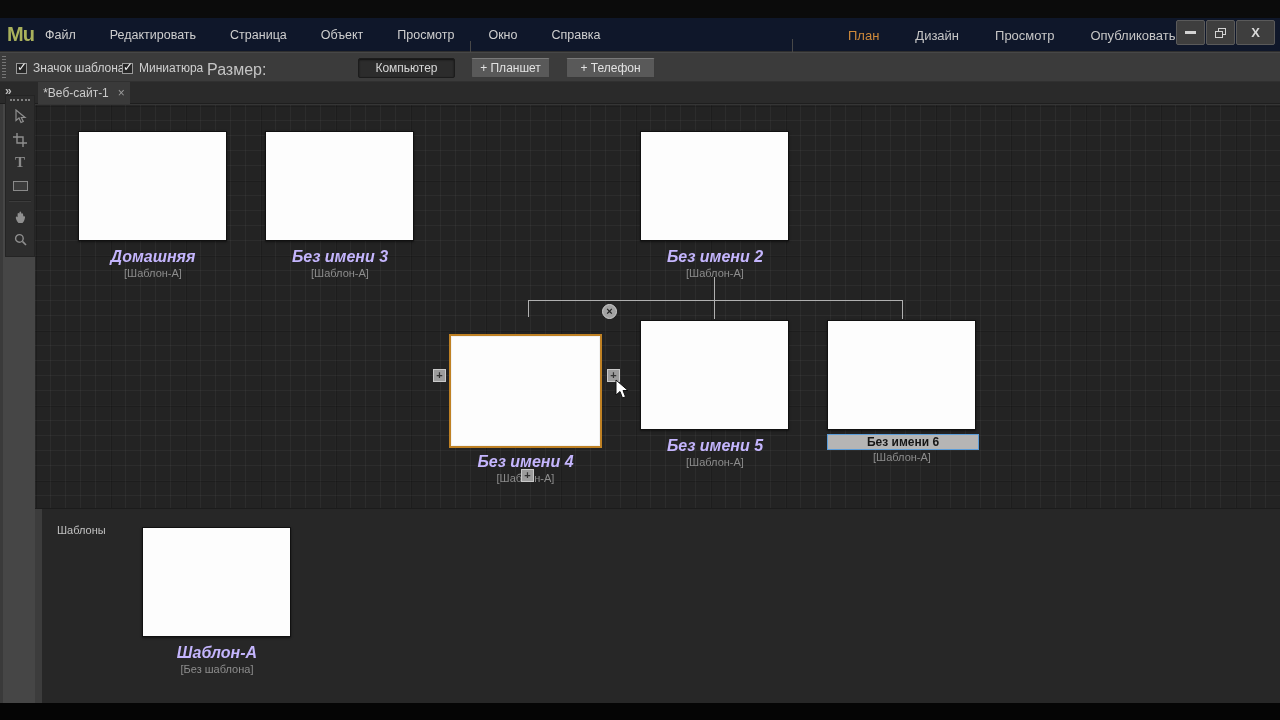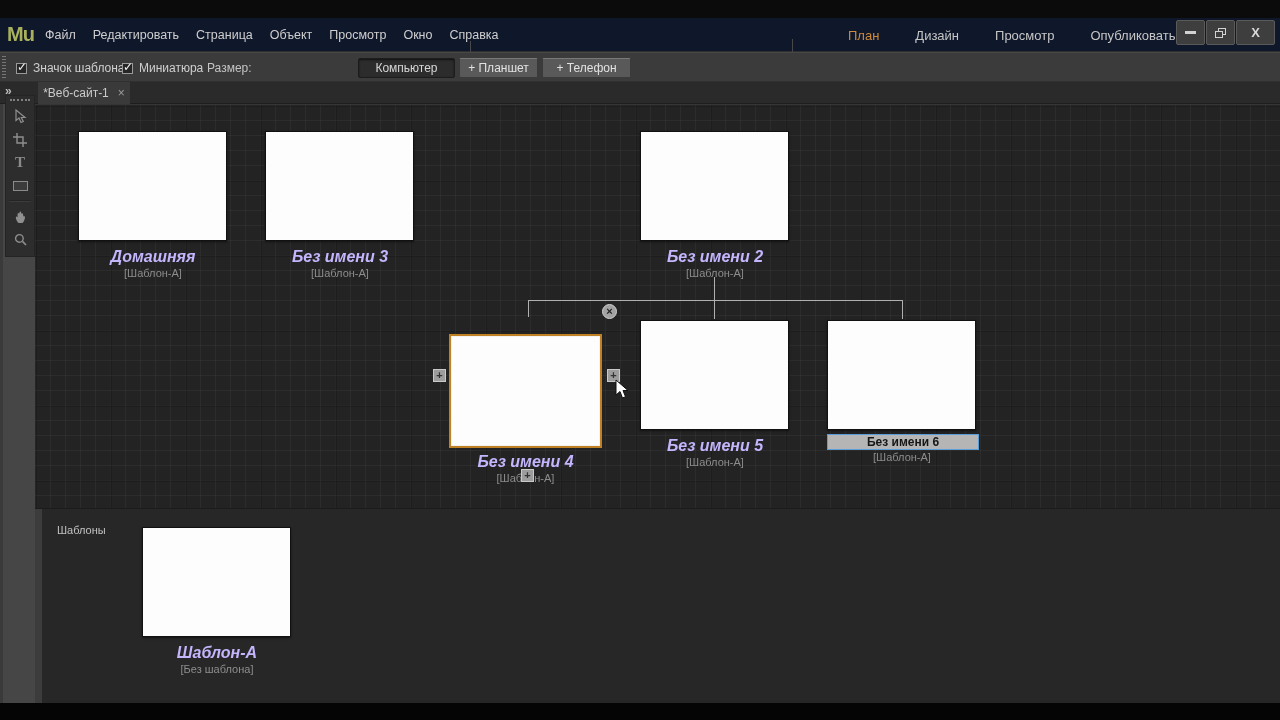--- a/index.html
+++ b/index.html
@@ -9,21 +9,21 @@
 
   
   #top-strip { left:0; top:0; width:1280px; height:18px; background:#0b0b0b; }
 
   
   #menubar { left:0; top:18px; width:1280px; height:34px; background:#0f172a;
              border-bottom:1px solid #2f2f2f; }
   #logo { position:absolute; left:7px; top:5px; font-size:20px; font-weight:bold;
           color:#a9b15c; letter-spacing:-1px; }
   #menus { position:absolute; left:45px; top:0; height:34px; display:flex;
-           align-items:center; gap:17px; }
+           align-items:center; gap:34px; }
   .menu-item { font-size:12.5px; color:#cfcfcf; white-space:nowrap; cursor:default; }
   #menu-sep { position:absolute; left:470px; top:23px; width:1px; height:24px;
               background:#2d2d2d; border-right:1px solid #484848; }
   #mode-sep { position:absolute; left:792px; top:21px; width:1px; height:26px;
               background:#2d2d2d; border-right:1px solid #484848; }
   #mode-nav { position:absolute; left:848px; top:0; height:34px; display:flex;
               align-items:center; gap:36px; }
   .mode-item { font-size:13px; color:#c6c6c6; white-space:nowrap; }
   .mode-item.active { color:#cf8a3b; }
   #mode-publish { display:flex; align-items:flex-start; gap:9px; }
@@ -44,27 +44,27 @@
   #toolbar { left:0; top:52px; width:1280px; height:30px; background:#3b3b3b;
              border-top:1px solid #474747; border-bottom:1px solid #303030; }
   #toolbar-grip { position:absolute; left:2px; top:3px; width:4px; height:24px;
                   background:repeating-linear-gradient(#777 0 1px, transparent 1px 3px); }
   .chk-group { position:absolute; top:0; height:30px; display:flex; align-items:center; gap:6px; }
   #chk1 { left:16px; } #chk2 { left:122px; }
   .chk-box { width:11px; height:11px; background:#262626; border:1px solid #9a9a9a;
              position:relative; }
   .chk-box span { position:absolute; left:0px; top:-4px; font-size:12px; color:#f0f0f0; }
   .chk-label { font-size:12px; color:#cfcfcf; white-space:nowrap; }
-  #size-label { position:absolute; left:207px; top:8px; font-size:12px; color:#c4c4c4; }
+  #size-label { position:absolute; left:207px; top:8px; font-size:16px; color:#c4c4c4; }
   #slider-track { position:absolute; left:256px; top:67px; width:84px; height:3px;
                   background:#242424; border-bottom:1px solid #4a4a4a; }
   #slider-thumb { position:absolute; left:279px; top:61px; width:11px; height:11px;
                   background:#8c8c8c; border:1px solid #555;
                   clip-path:polygon(50% 0, 100% 38%, 100% 100%, 0 100%, 0 38%); }
-  #device-group { position:absolute; left:358px; top:5px; display:flex; gap:4px; }
+  #device-group { position:absolute; left:358px; top:5px; display:flex; gap:16px; }
   .dev-btn { height:20px; border-radius:2px; font-size:12px; display:flex;
              align-items:center; justify-content:center; }
   .dev-btn.active { width:97px; background:#2c2c2c; border:1px solid #1c1c1c;
                     color:#d6d6d6; box-shadow:inset 0 1px 2px rgba(0,0,0,.6); }
   .dev-btn.idle { background:#595959; border:1px solid #3a3a3a;
                   border-top-color:#7a7a7a; color:#e2e2e2; }
   #dev-tablet { width:79px; } #dev-phone { width:89px; }
 
   
   #tabbar { left:0; top:82px; width:1280px; height:22px; background:#2a2a2a;

